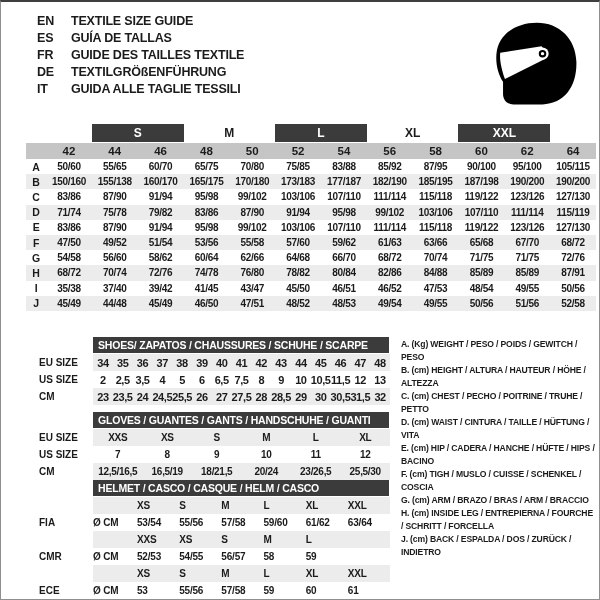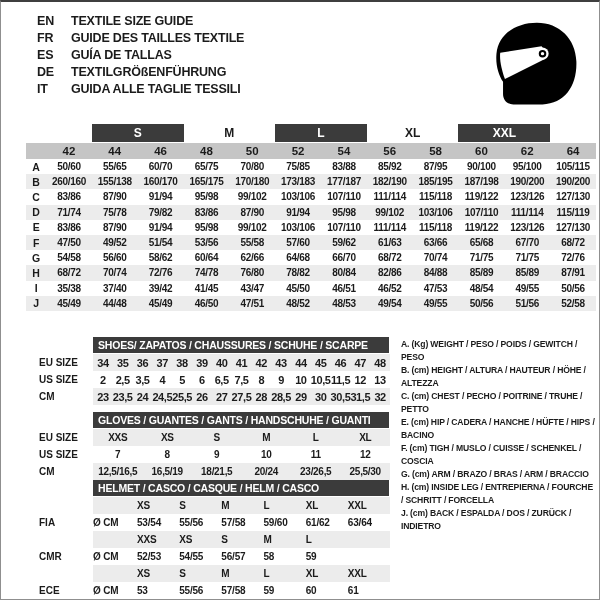--- a/index.html
+++ b/index.html
@@ -50,26 +50,26 @@
 <body>
 
 <div class="page" id="page">
 
   <div class="lang-list" id="langs">
       <div class="lang-row">
         <div class="lang-code">EN</div>
         <div class="lang-title">TEXTILE SIZE GUIDE</div>
       </div>
       <div class="lang-row">
+        <div class="lang-code">ES</div>
+        <div class="lang-title">GUÍA DE TALLAS</div>
+      </div>
+      <div class="lang-row">
         <div class="lang-code">FR</div>
         <div class="lang-title">GUIDE DES TAILLES TEXTILE</div>
-      </div>
-      <div class="lang-row">
-        <div class="lang-code">ES</div>
-        <div class="lang-title">GUÍA DE TALLAS</div>
       </div>
       <div class="lang-row">
         <div class="lang-code">DE</div>
         <div class="lang-title">TEXTILGRÖßENFÜHRUNG</div>
       </div>
       <div class="lang-row">
         <div class="lang-code">IT</div>
         <div class="lang-title">GUIDA ALLE TAGLIE TESSILI</div>
       </div>
     </div>
@@ -115,21 +115,21 @@
         <div class="vcell">75/85</div>
         <div class="vcell">83/88</div>
         <div class="vcell">85/92</div>
         <div class="vcell">87/95</div>
         <div class="vcell">90/100</div>
         <div class="vcell">95/100</div>
         <div class="vcell">105/115</div>
       </div>
       <div class="trow stripe">
         <div class="rlabel">B</div>
-        <div class="vcell">260/160</div>
+        <div class="vcell">150/160</div>
         <div class="vcell">155/138</div>
         <div class="vcell">160/170</div>
         <div class="vcell">165/175</div>
         <div class="vcell">170/180</div>
         <div class="vcell">173/183</div>
         <div class="vcell">177/187</div>
         <div class="vcell">182/190</div>
         <div class="vcell">185/195</div>
         <div class="vcell">187/198</div>
         <div class="vcell">190/200</div>
@@ -258,20 +258,21 @@
     </div>
 
   <div class="bar" id="shoesBar">SHOES/ ZAPATOS / CHAUSSURES / SCHUHE / SCARPE</div>
   <div class="bar" id="glovesBar">GLOVES / GUANTES / GANTS / HANDSCHUHE / GUANTI</div>
   <div class="bar" id="helmetBar">HELMET / CASCO / CASQUE / HELM / CASCO</div>
 
   <div id="legend">
       <div class="legend-item">A. (Kg) WEIGHT / PESO / POIDS / GEWITCH / PESO</div>
       <div class="legend-item">B. (cm) HEIGHT / ALTURA / HAUTEUR / HÖHE / ALTEZZA</div>
       <div class="legend-item">C. (cm) CHEST / PECHO / POITRINE / TRUHE / PETTO</div>
+      <div class="legend-item">D. (cm) WAIST / CINTURA / TAILLE / HÜFTUNG / VITA</div>
       <div class="legend-item">E. (cm) HIP / CADERA / HANCHE / HÜFTE / HIPS / BACINO</div>
       <div class="legend-item">F. (cm) TIGH / MUSLO / CUISSE / SCHENKEL / COSCIA</div>
       <div class="legend-item">G. (cm) ARM / BRAZO / BRAS / ARM / BRACCIO</div>
       <div class="legend-item">H. (cm) INSIDE LEG / ENTREPIERNA / FOURCHE / SCHRITT / FORCELLA</div>
       <div class="legend-item">J. (cm) BACK / ESPALDA / DOS / ZURÜCK / INDIETRO</div>
     </div>
 
 <div class="side-label" style="top: 352px;">EU SIZE</div>
     <div class="vrow shoes-cols stripe" style="top: 352px;">
       <div class="vcell">34</div>

